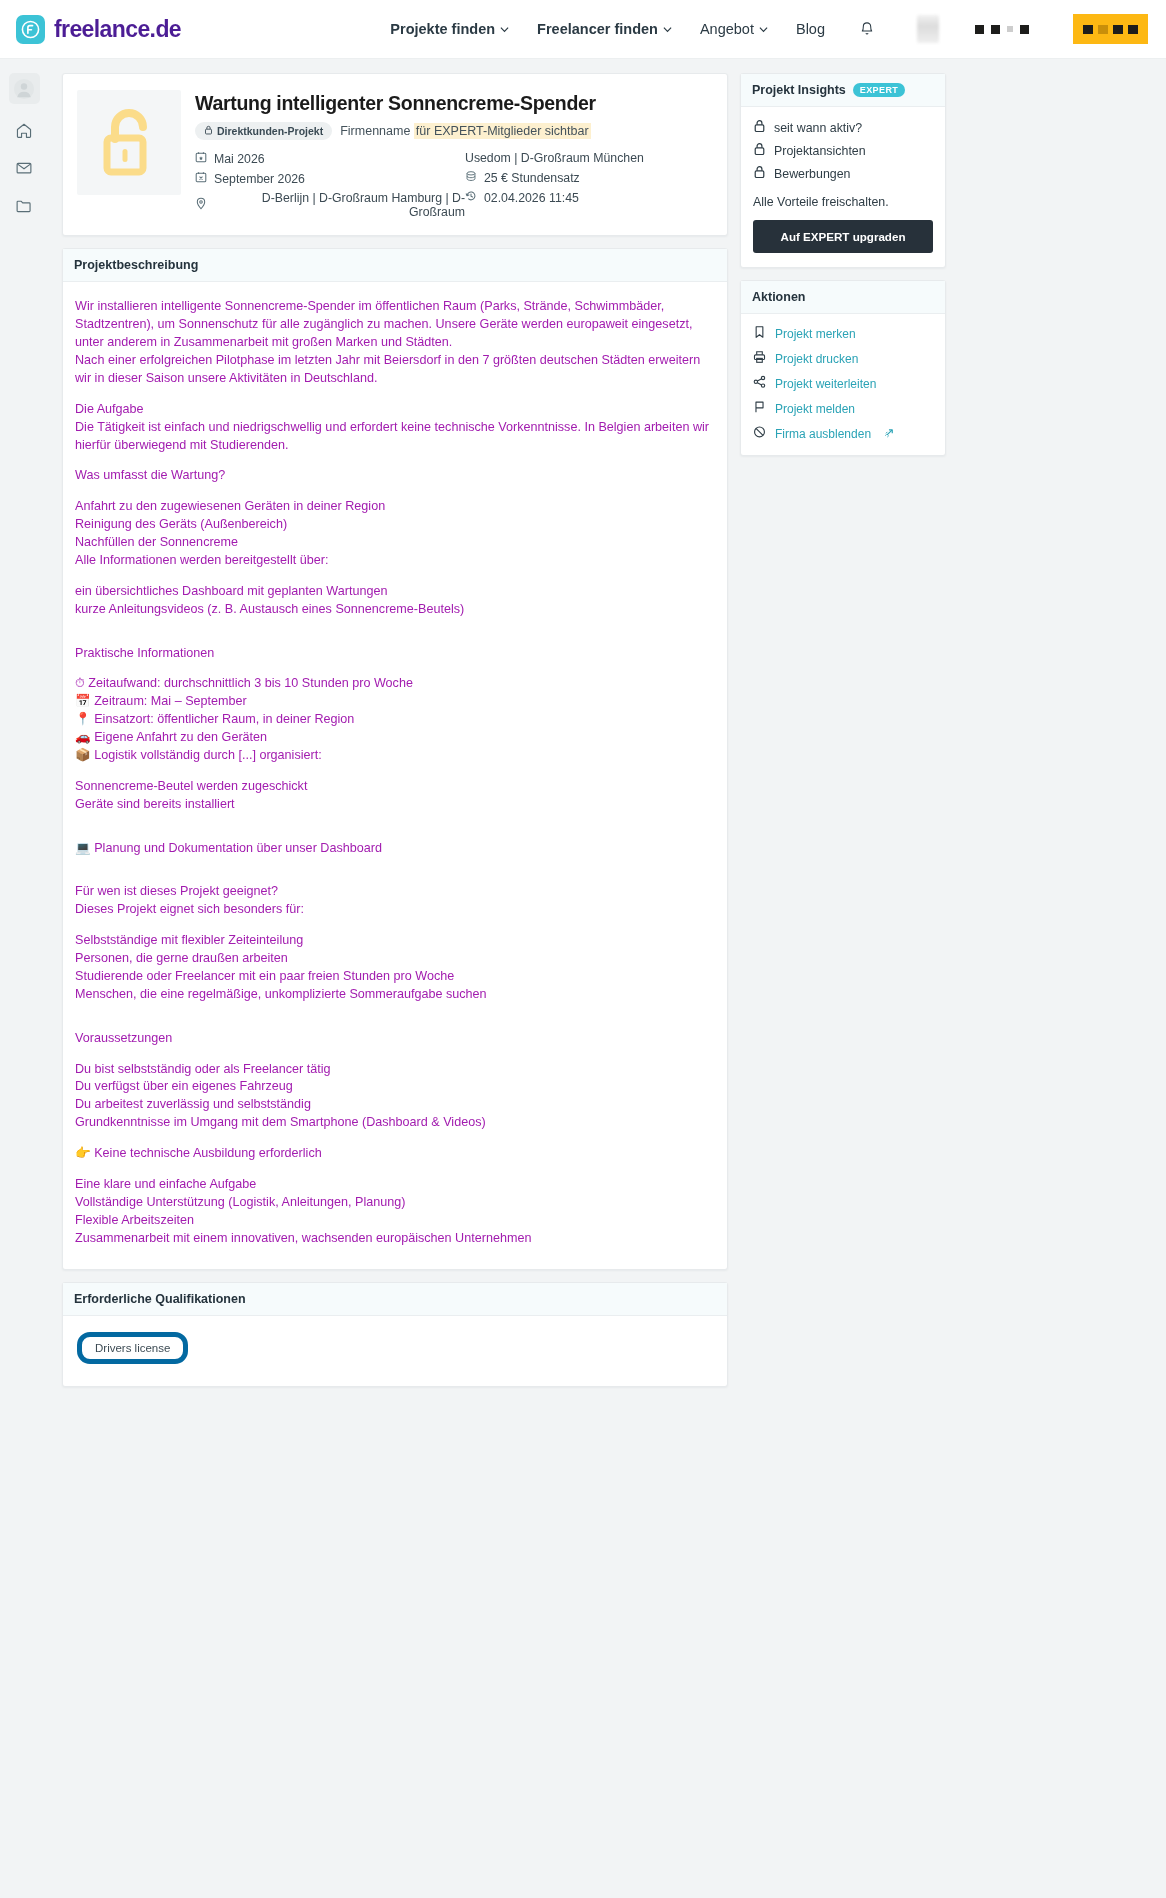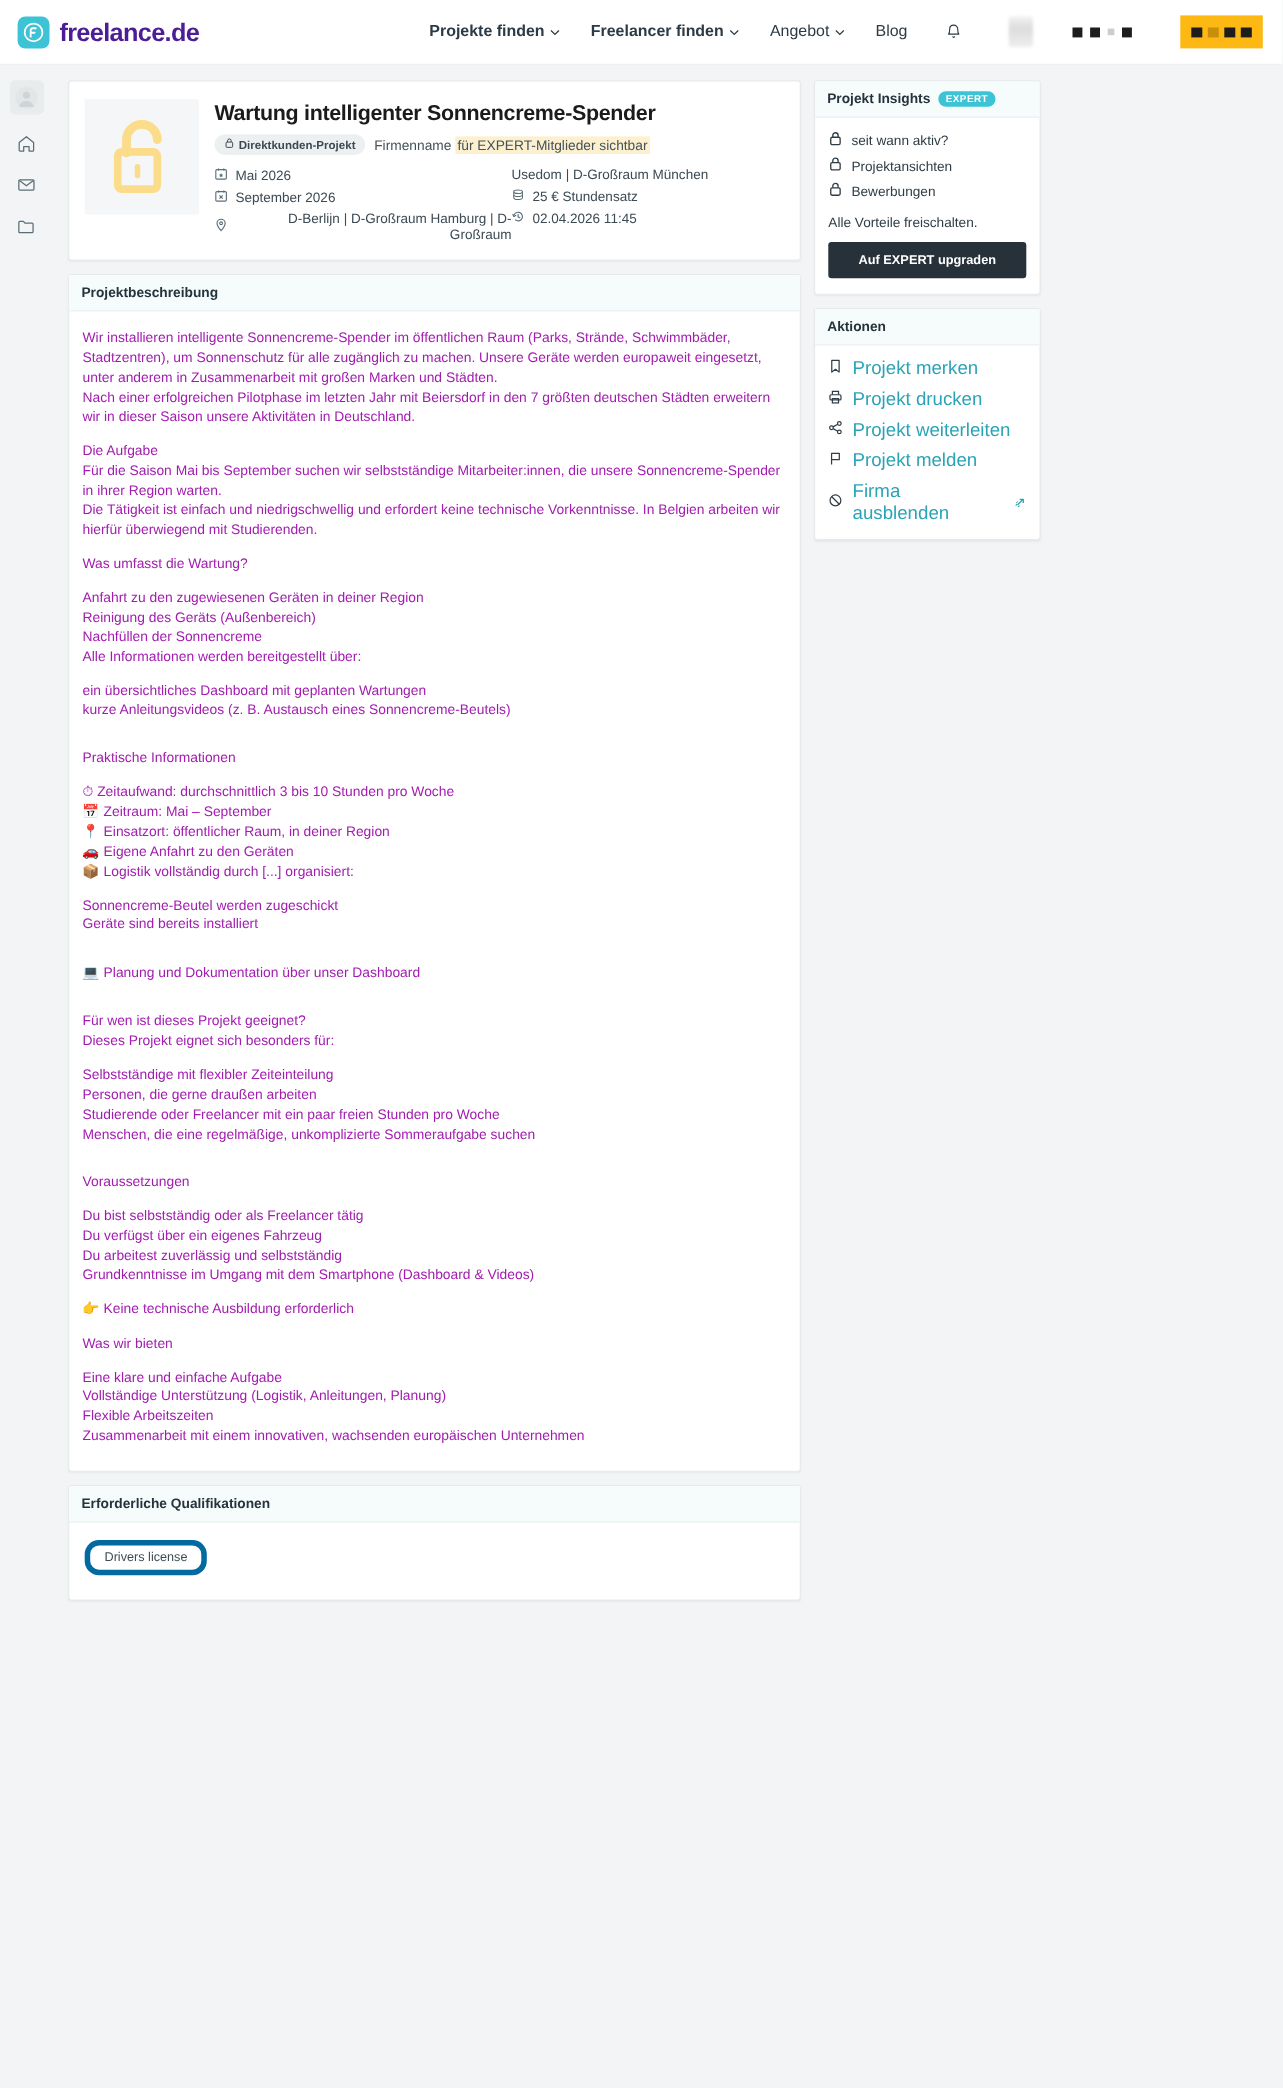--- a/index.html
+++ b/index.html
@@ -150,21 +150,21 @@
     font-size: 11.6px; font-weight: 700;
     border: none; border-radius: 3px;
     padding: 10px 0; cursor: pointer;
     font-family: "Liberation Sans", sans-serif;
   }
 
   
   .actions-body { padding: 11px 12px 13px 12px; display: flex; flex-direction: column; gap: 8px; }
   .action-row {
     display: flex; align-items: center; gap: 9px;
-    font-size: 17px; color: #2ba3b6; cursor: pointer;
+    font-size: 12px; color: #2ba3b6; cursor: pointer;
   }
   .action-row svg { flex: none; }
   .ext { margin-left: 4px; }
 
   
   .qual-body { padding: 16px 14px 22px 14px; }
   .tag {
     display: inline-block;
     border: 5px solid #0369a1; border-radius: 13px;
     padding: 5px 13px; font-size: 11.5px; color: #3d4b54;
@@ -363,21 +363,20 @@
     </div>
 
     <div class="card">
       <div class="card-head">
         <span>Projektbeschreibung</span>
       </div>
       <div class="desc">
         <p class="tight">Wir installieren intelligente Sonnencreme-Spender im öffentlichen Raum (Parks, Strände, Schwimmbäder, Stadtzentren), um Sonnenschutz für alle zugänglich zu machen. Unsere Geräte werden europaweit eingesetzt, unter anderem in Zusammenarbeit mit großen Marken und Städten.</p>
         <p>Nach einer erfolgreichen Pilotphase im letzten Jahr mit Beiersdorf in den 7 größten deutschen Städten erweitern wir in dieser Saison unsere Aktivitäten in Deutschland.</p>
         <p class="tight">Die Aufgabe</p>
-        <p class="tight">Für die Saison Mai bis September suchen wir selbstständige Mitarbeiter:innen, die unsere Sonnencreme-Spender in ihrer Region warten.</p>
         <p>Die Tätigkeit ist einfach und niedrigschwellig und erfordert keine technische Vorkenntnisse. In Belgien arbeiten wir hierfür überwiegend mit Studierenden.</p>
         <p>Was umfasst die Wartung?</p>
         <p class="tight">Anfahrt zu den zugewiesenen Geräten in deiner Region</p>
         <p class="tight">Reinigung des Geräts (Außenbereich)</p>
         <p class="tight">Nachfüllen der Sonnencreme</p>
         <p>Alle Informationen werden bereitgestellt über:</p>
         <p class="tight">ein übersichtliches Dashboard mit geplanten Wartungen</p>
         <p>kurze Anleitungsvideos (z. B. Austausch eines Sonnencreme-Beutels)</p>
         <div class="gap"></div>
         <p>Praktische Informationen</p>
@@ -397,21 +396,20 @@
         <p class="tight">Personen, die gerne draußen arbeiten</p>
         <p class="tight">Studierende oder Freelancer mit ein paar freien Stunden pro Woche</p>
         <p>Menschen, die eine regelmäßige, unkomplizierte Sommeraufgabe suchen</p>
         <div class="gap"></div>
         <p>Voraussetzungen</p>
         <p class="tight">Du bist selbstständig oder als Freelancer tätig</p>
         <p class="tight">Du verfügst über ein eigenes Fahrzeug</p>
         <p class="tight">Du arbeitest zuverlässig und selbstständig</p>
         <p>Grundkenntnisse im Umgang mit dem Smartphone (Dashboard &amp; Videos)</p>
         <p>👉 Keine technische Ausbildung erforderlich</p>
-        <p>Was wir bieten</p>
         <p class="tight">Eine klare und einfache Aufgabe</p>
         <p class="tight">Vollständige Unterstützung (Logistik, Anleitungen, Planung)</p>
         <p class="tight">Flexible Arbeitszeiten</p>
         <p class="tight">Zusammenarbeit mit einem innovativen, wachsenden europäischen Unternehmen</p>
       </div>
     </div>
 
     <div class="card">
       <div class="card-head">
         <span>Erforderliche Qualifikationen</span>

